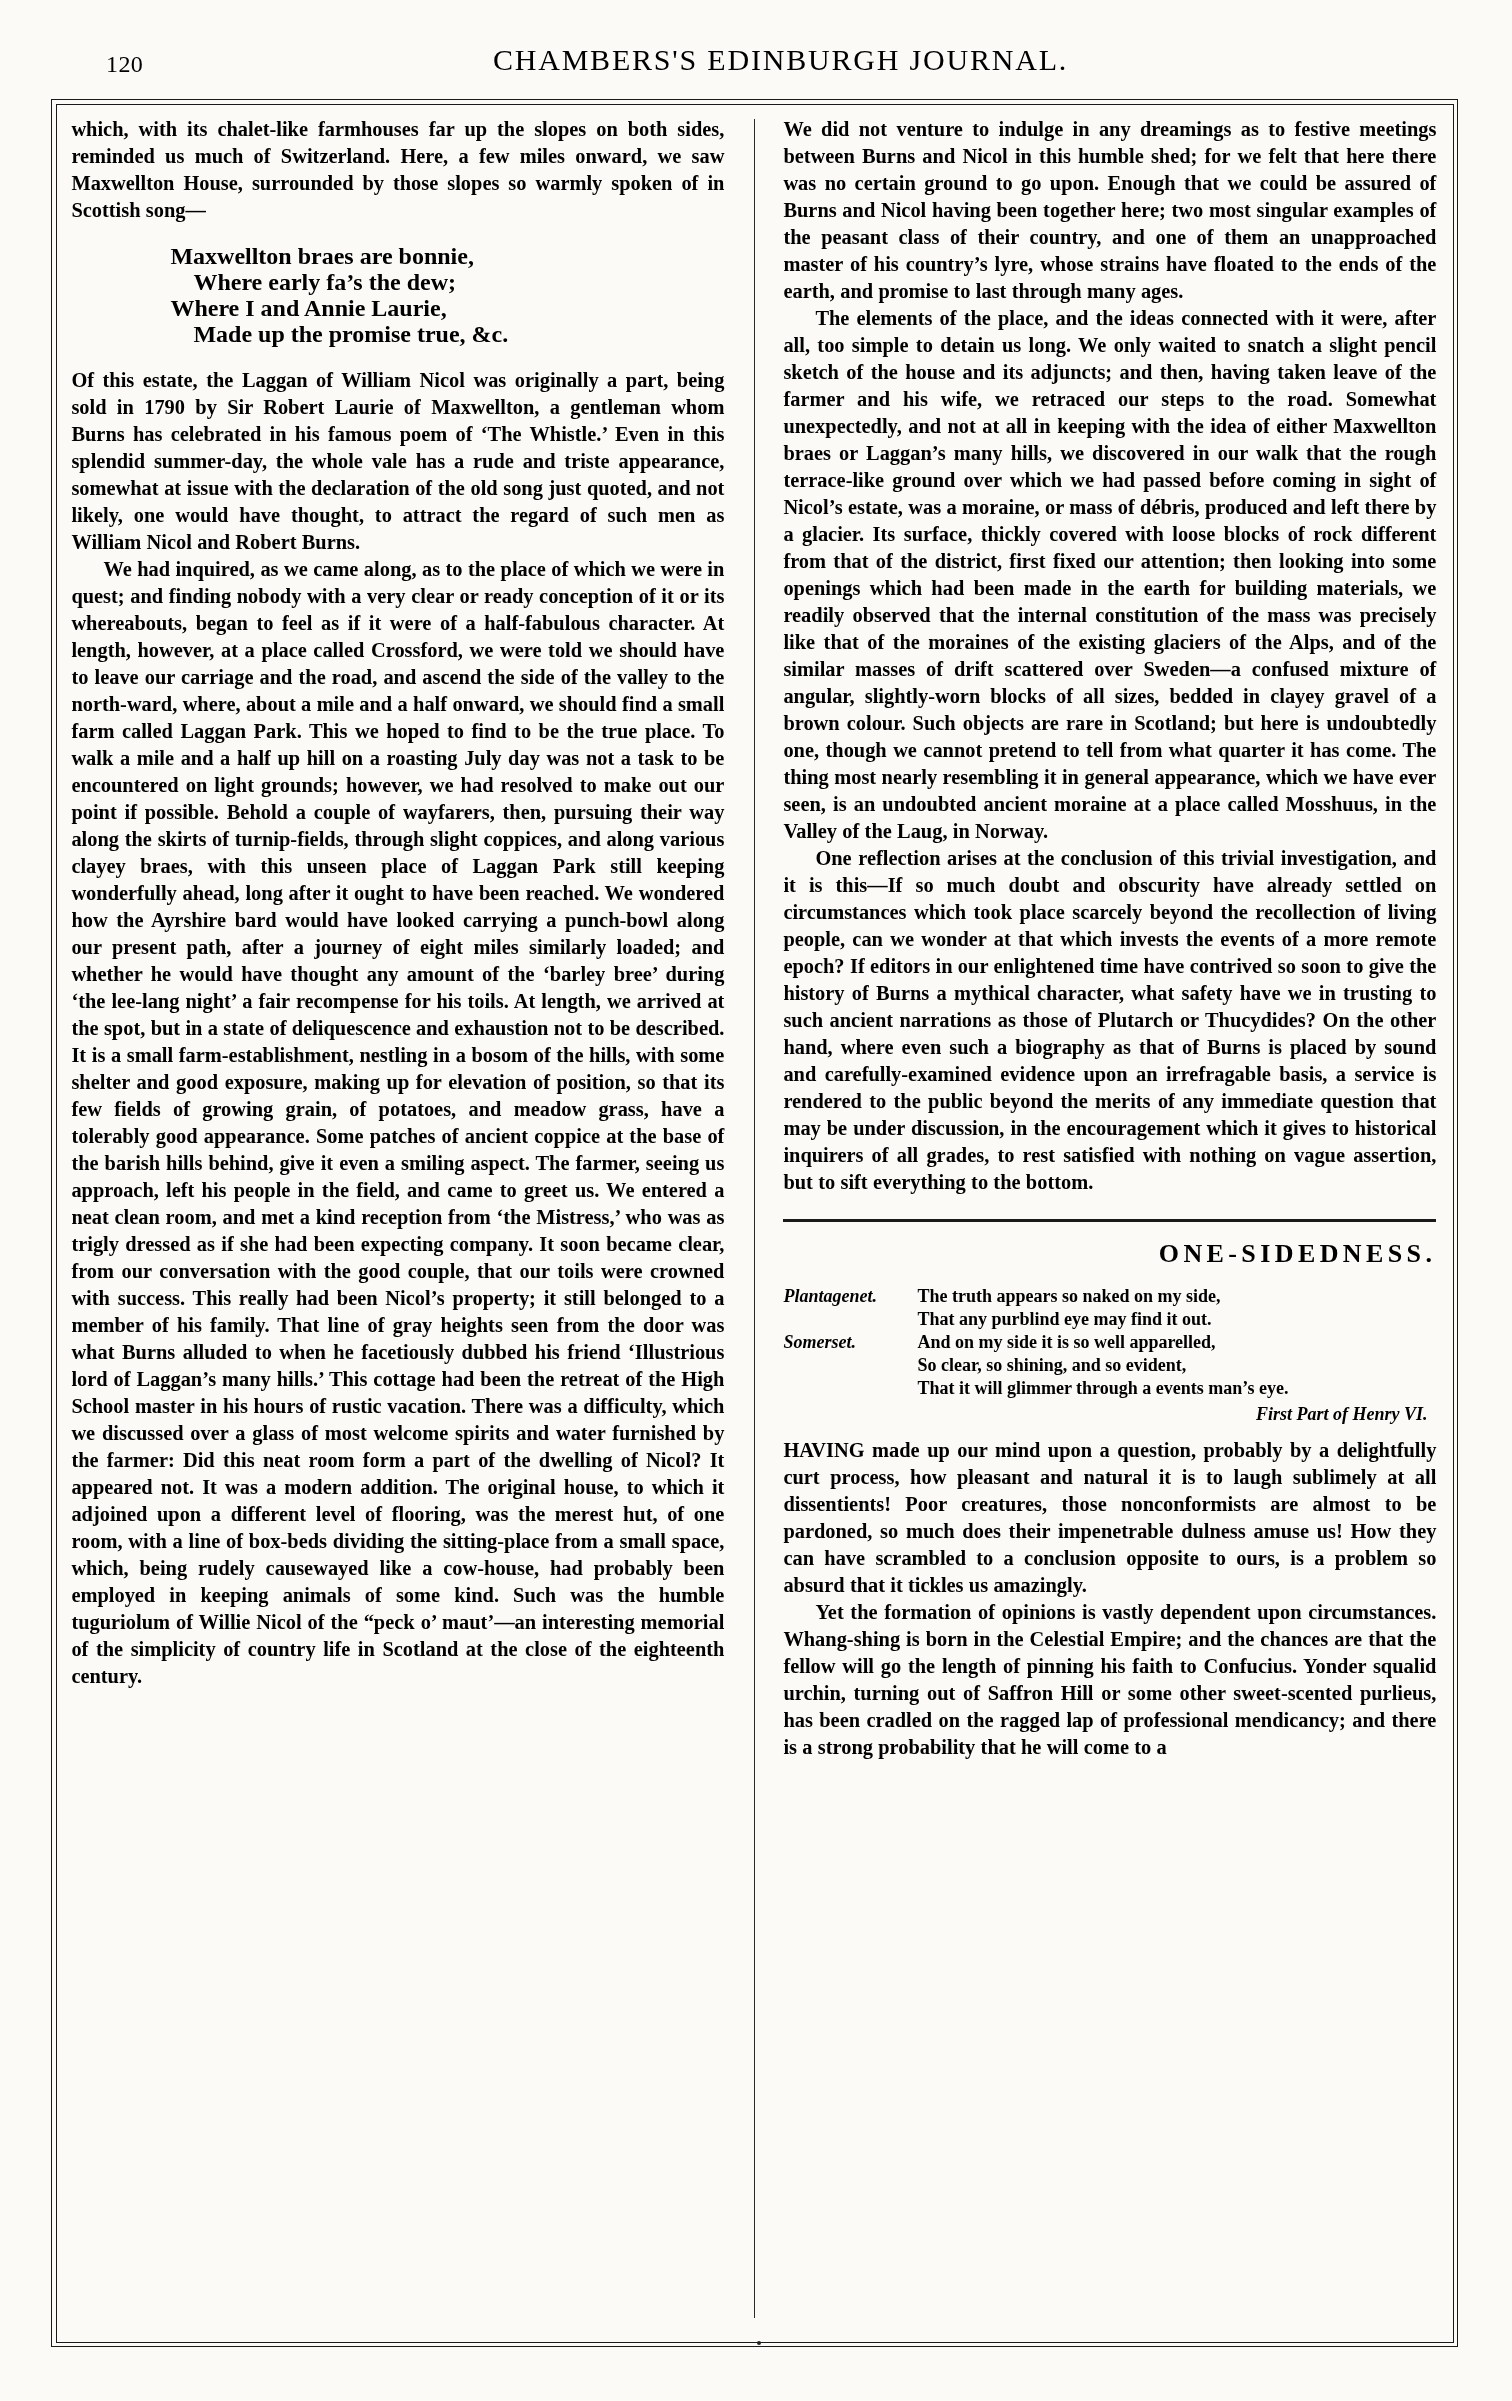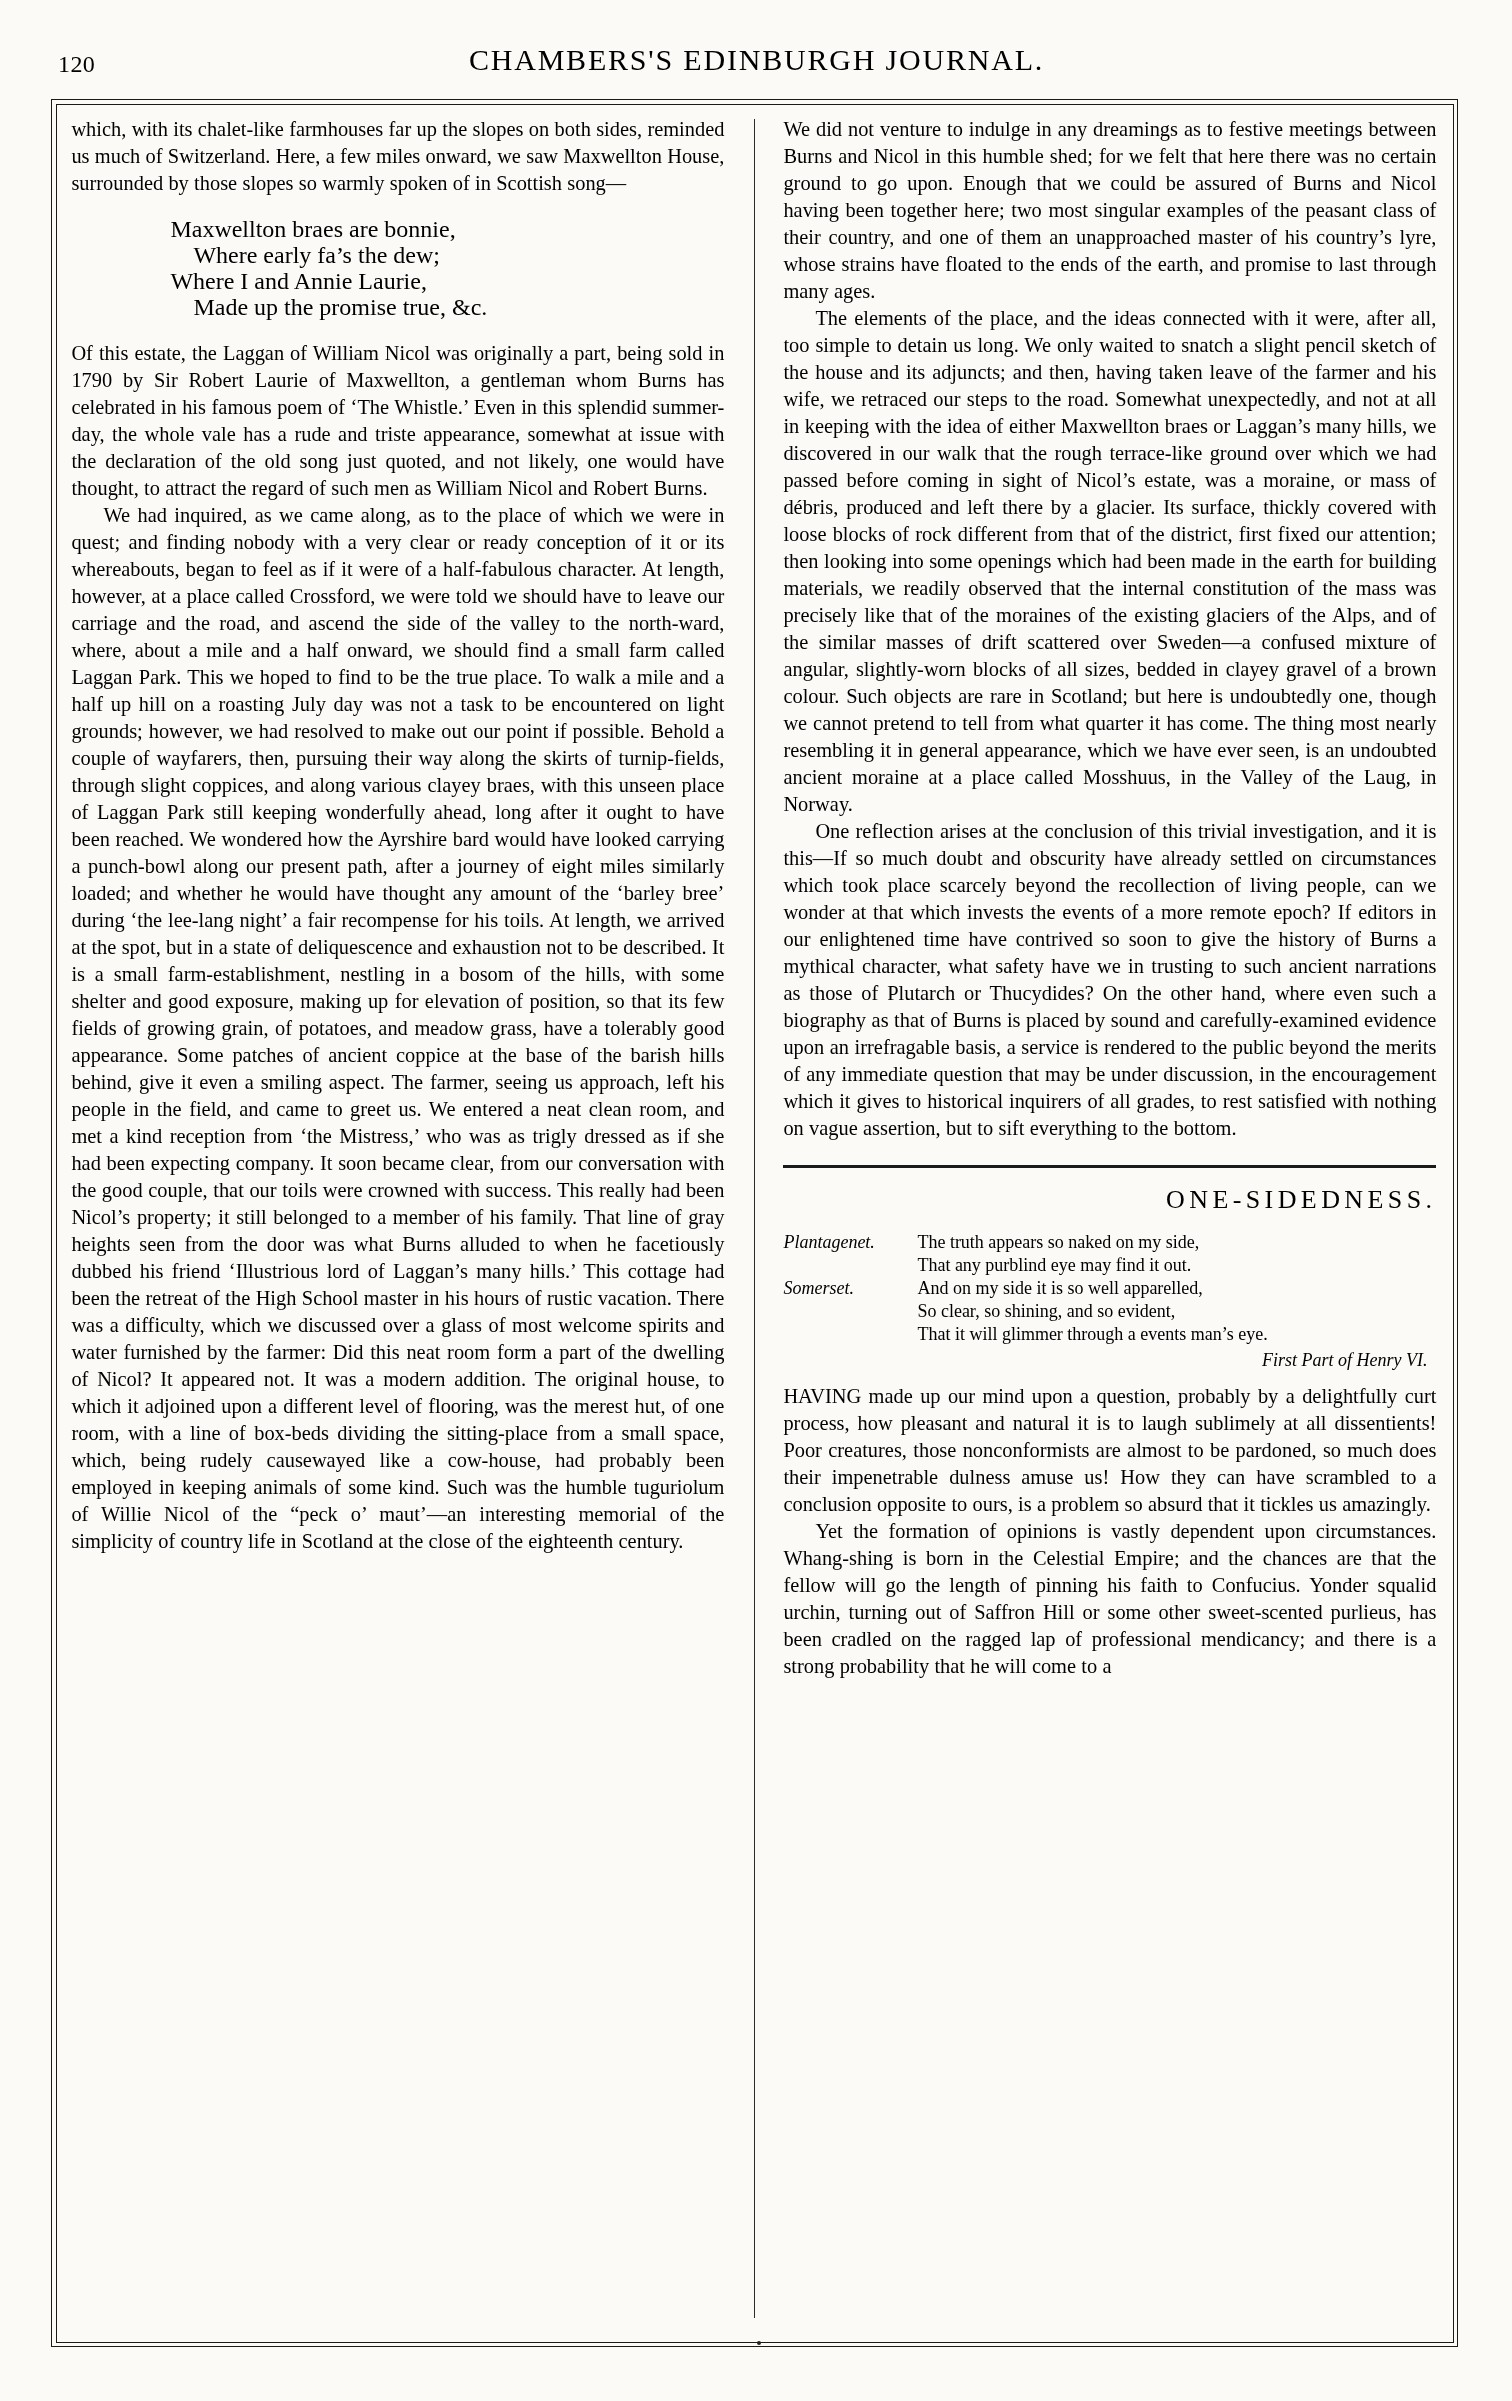--- a/index.html
+++ b/index.html
@@ -25,20 +25,21 @@
     position: absolute;
     left: 51px;
     top: 39px;
     width: 1411px;
     height: 2322px;
   }
   
   .header {
     position: relative;
     height: 55px;
+    margin-left: 48px;
   }
   .folio {
     position: absolute;
     left: 7px;
     top: 12.3px;
     font-size: 24px;
     letter-spacing: 0.4px;
     font-family: "Liberation Serif", serif;
   }
   .journal-title {
@@ -73,20 +74,21 @@
     top: 16px;
     width: 1365px;
     height: 2208px;
     display: flex;
     flex-direction: row;
     justify-content: space-between;
   }
   .col {
     width: 653px;
     position: relative;
+    font-weight: bold;
   }
   .divider {
     position: absolute;
     left: 702px;
     top: 19.4px;
     width: 0.9px;
     height: 2199px;
     background: #2a2a2a;
   }
   p.body {

